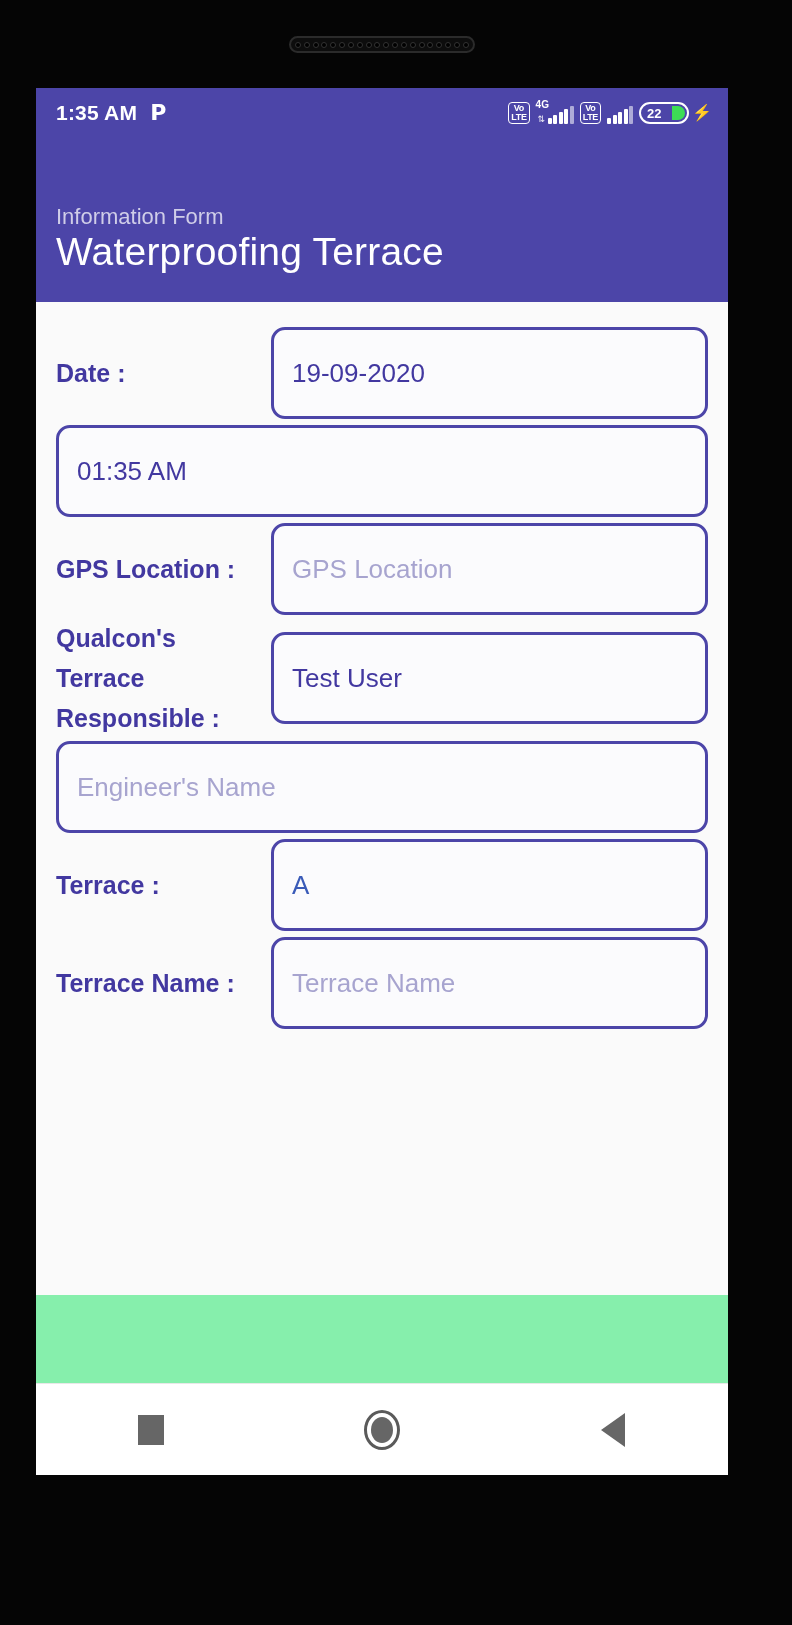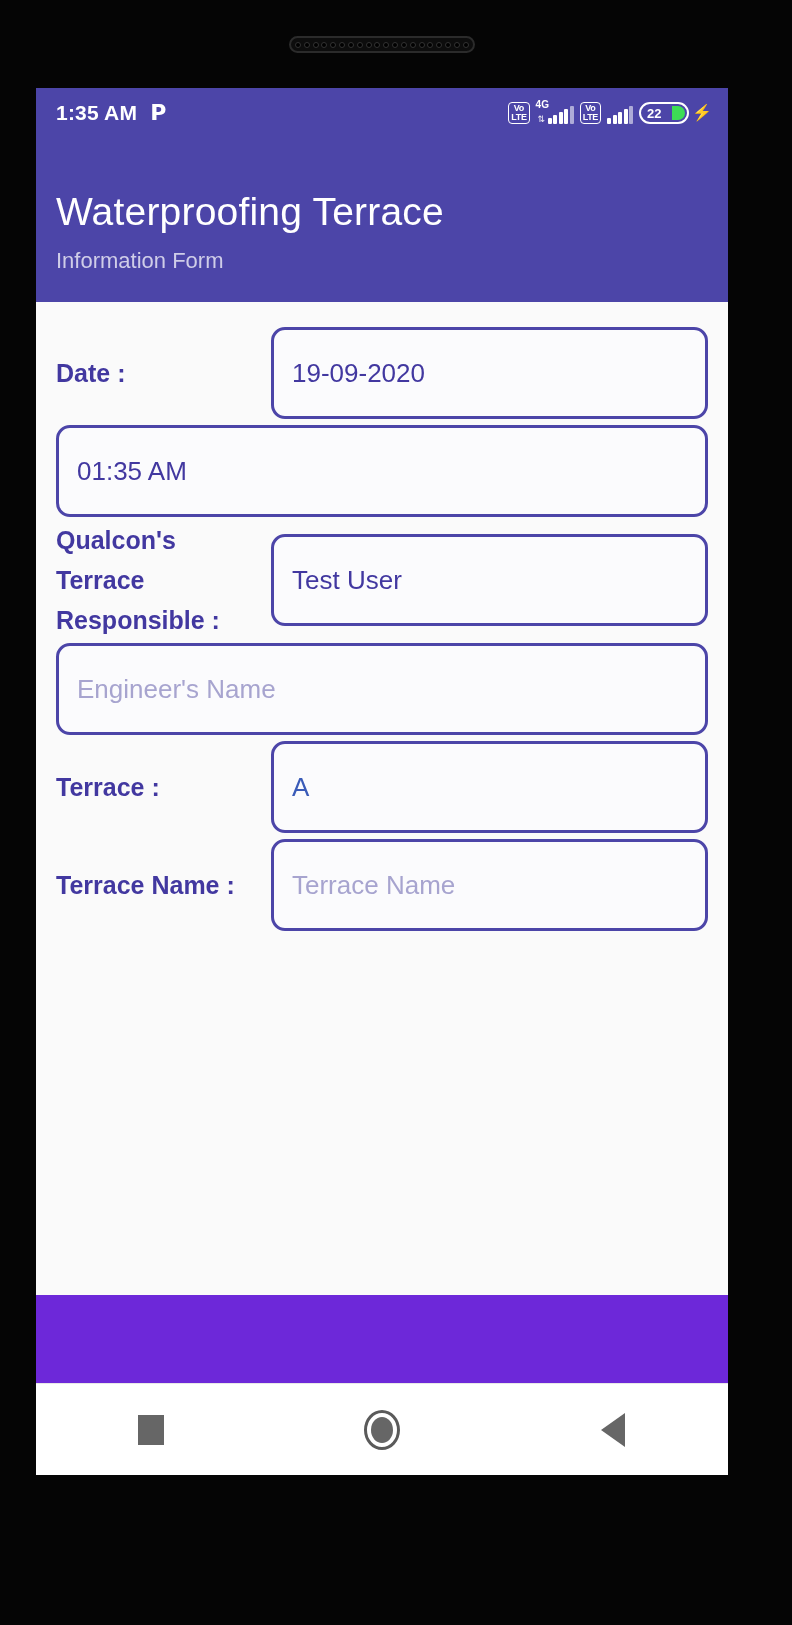--- a/index.html
+++ b/index.html
@@ -32,21 +32,21 @@
   }
   #speaker-grille i{
     display:block; width:6px; height:6px; border-radius:50%;
     background:#000; border:1px solid #333;
   }
 
   
   #screen{
     position:absolute; left:36px; top:88px;
     width:692px; height:1387px;
-    background:#6d28d9;
+    background:#86efac;
     overflow:hidden;
   }
 
   
   #status-bar{
     height:50px; background:#4c45a8;
     display:flex; align-items:center;
     padding:0 16px 0 20px;
     color:#fff;
   }
@@ -225,39 +225,45 @@
             <span>22</span>
             <span class="batt-fill"></span>
           </span>
           <span class="bolt">⚡</span>
         </span>
 
       </div>
     </div>
 
     <div id="app-header">
+      <div id="app-subtitle">Information Form</div>
       <div id="app-title">Waterproofing Terrace</div>
-      <div id="app-subtitle">Information Form</div>
     </div>
 
     <div id="form-body">
 
       <div class="form-row">
         <div class="form-label">Date :</div>
         <div class="field-wrap">
           <input class="text-field" type="text" value="19-09-2020" style="">
         </div>
       </div>
 
       <div class="form-row">
         <div class="field-wrap">
           <input class="text-field" type="text" value="01:35 AM" style="">
         </div>
       </div>
 
+      <div class="form-row">
+        <div class="form-label">GPS Location :</div>
+        <div class="field-wrap">
+          <input class="text-field" type="text" placeholder="GPS Location" style="">
+        </div>
+      </div>
 
       <div class="form-row">
         <div class="form-label">Qualcon's Terrace Responsible :</div>
         <div class="field-wrap">
           <input class="text-field" type="text" value="Test User" style="">
         </div>
       </div>
 
       <div class="form-row">
         <div class="field-wrap">

